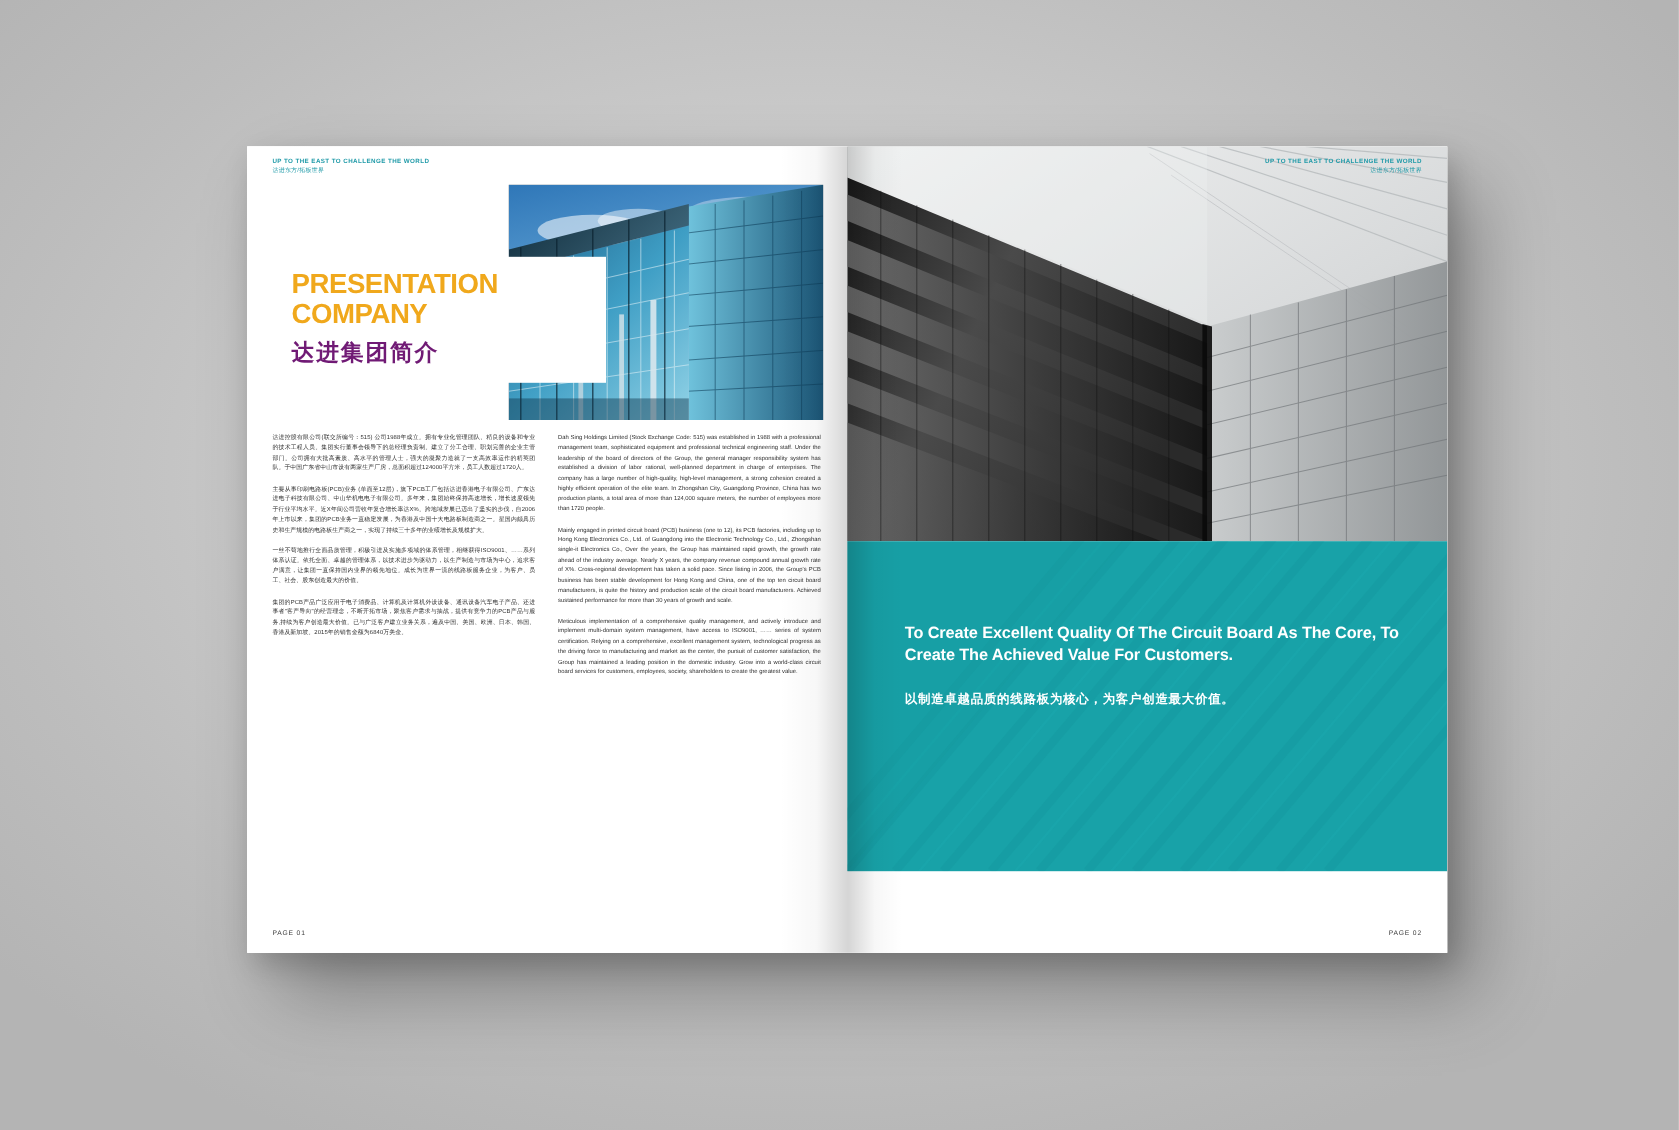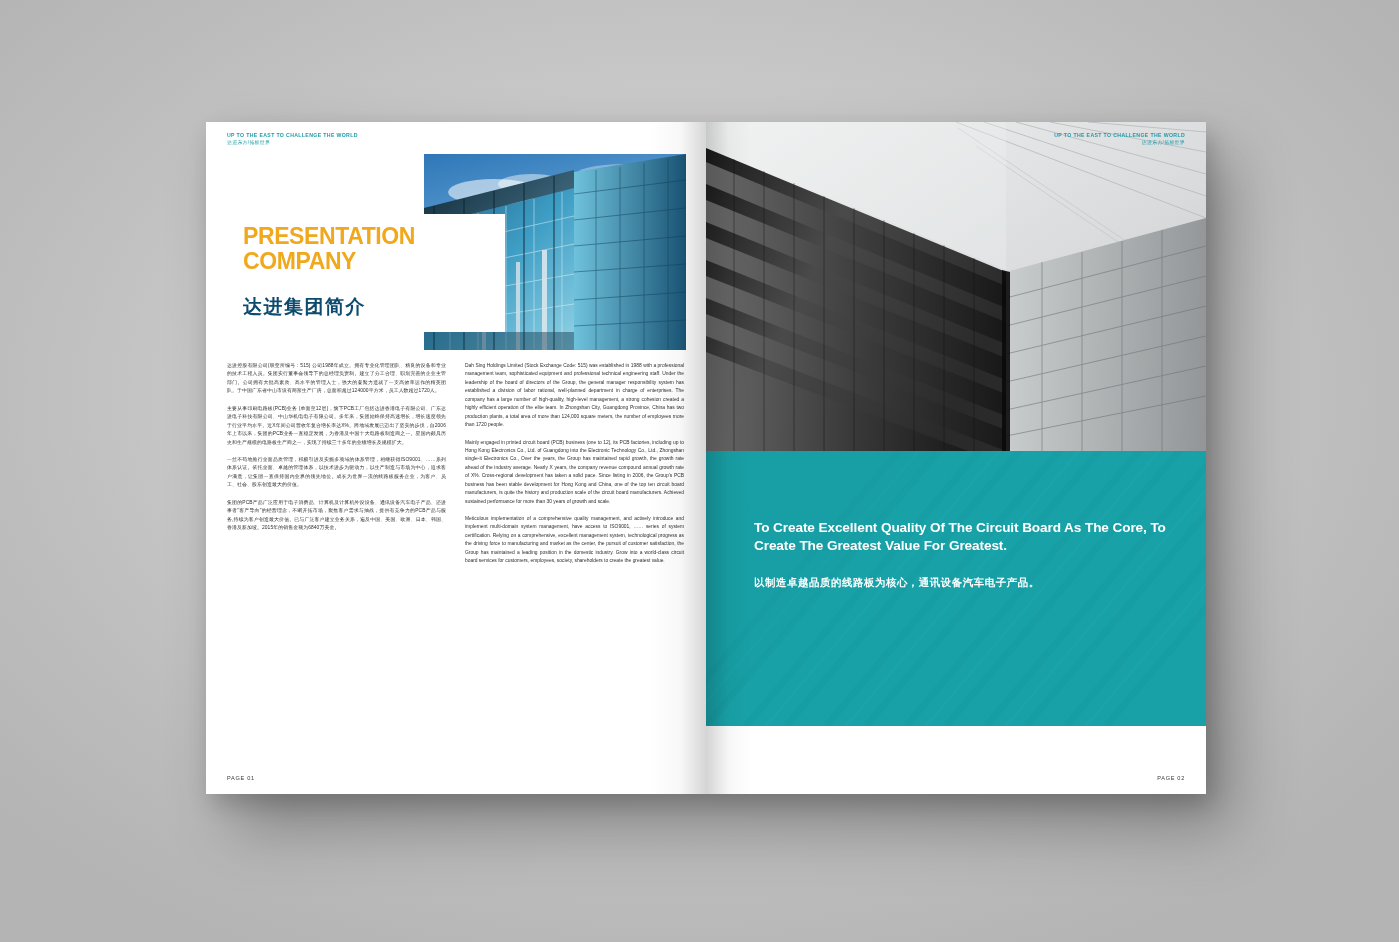--- a/index.html
+++ b/index.html
@@ -134,24 +134,24 @@
   }
   .title-en {
     font-size: 23px;
     line-height: 1.08;
     font-weight: bold;
     color: #f0a81c;
     letter-spacing: -0.4px;
     margin: 0;
   }
   .title-cn {
-    margin: 20px 0 0 0;
+    margin: 7px 0 0 0;
     font-size: 19px;
     font-weight: bold;
-    color: #0c4a6e;
+    color: #701a75;
     letter-spacing: 1.5px;
   }
 
   .cols {
     position: absolute;
     left: 21px;
     top: 240px;
     width: 458px;
     display: flex;
     gap: 19px;
@@ -436,22 +436,22 @@
           <line x1="60" y1="275" x2="310" y2="-20"></line>
           <line x1="140" y1="275" x2="390" y2="-20"></line>
           <line x1="220" y1="275" x2="470" y2="-20"></line>
           <line x1="300" y1="275" x2="550" y2="-20"></line>
           <line x1="380" y1="275" x2="630" y2="-20"></line>
         </g>
         <polygon points="0,0 230,0 0,275" fill="#0f8f95" opacity="0.25"></polygon>
       </svg>
 
       <div class="quote-box">
-        <p class="quote-en">To Create Excellent Quality Of The Circuit Board As The Core, To Create The Greatest Value For Greatest.</p>
-        <p class="quote-cn">以制造卓越品质的线路板为核心，通讯设备汽车电子产品。</p>
+        <p class="quote-en">To Create Excellent Quality Of The Circuit Board As The Core, To Create The Achieved Value For Customers.</p>
+        <p class="quote-cn">以制造卓越品质的线路板为核心，为客户创造最大价值。</p>
       </div>
     </div>
 
     <div class="page-header hdr-right">
       <div>UP TO THE EAST TO CHALLENGE THE WORLD</div>
       <div class="cn">达进东方/拓板世界</div>
     </div>
 
     <div class="page-footer ftr-right">PAGE  02</div>
   </div>

